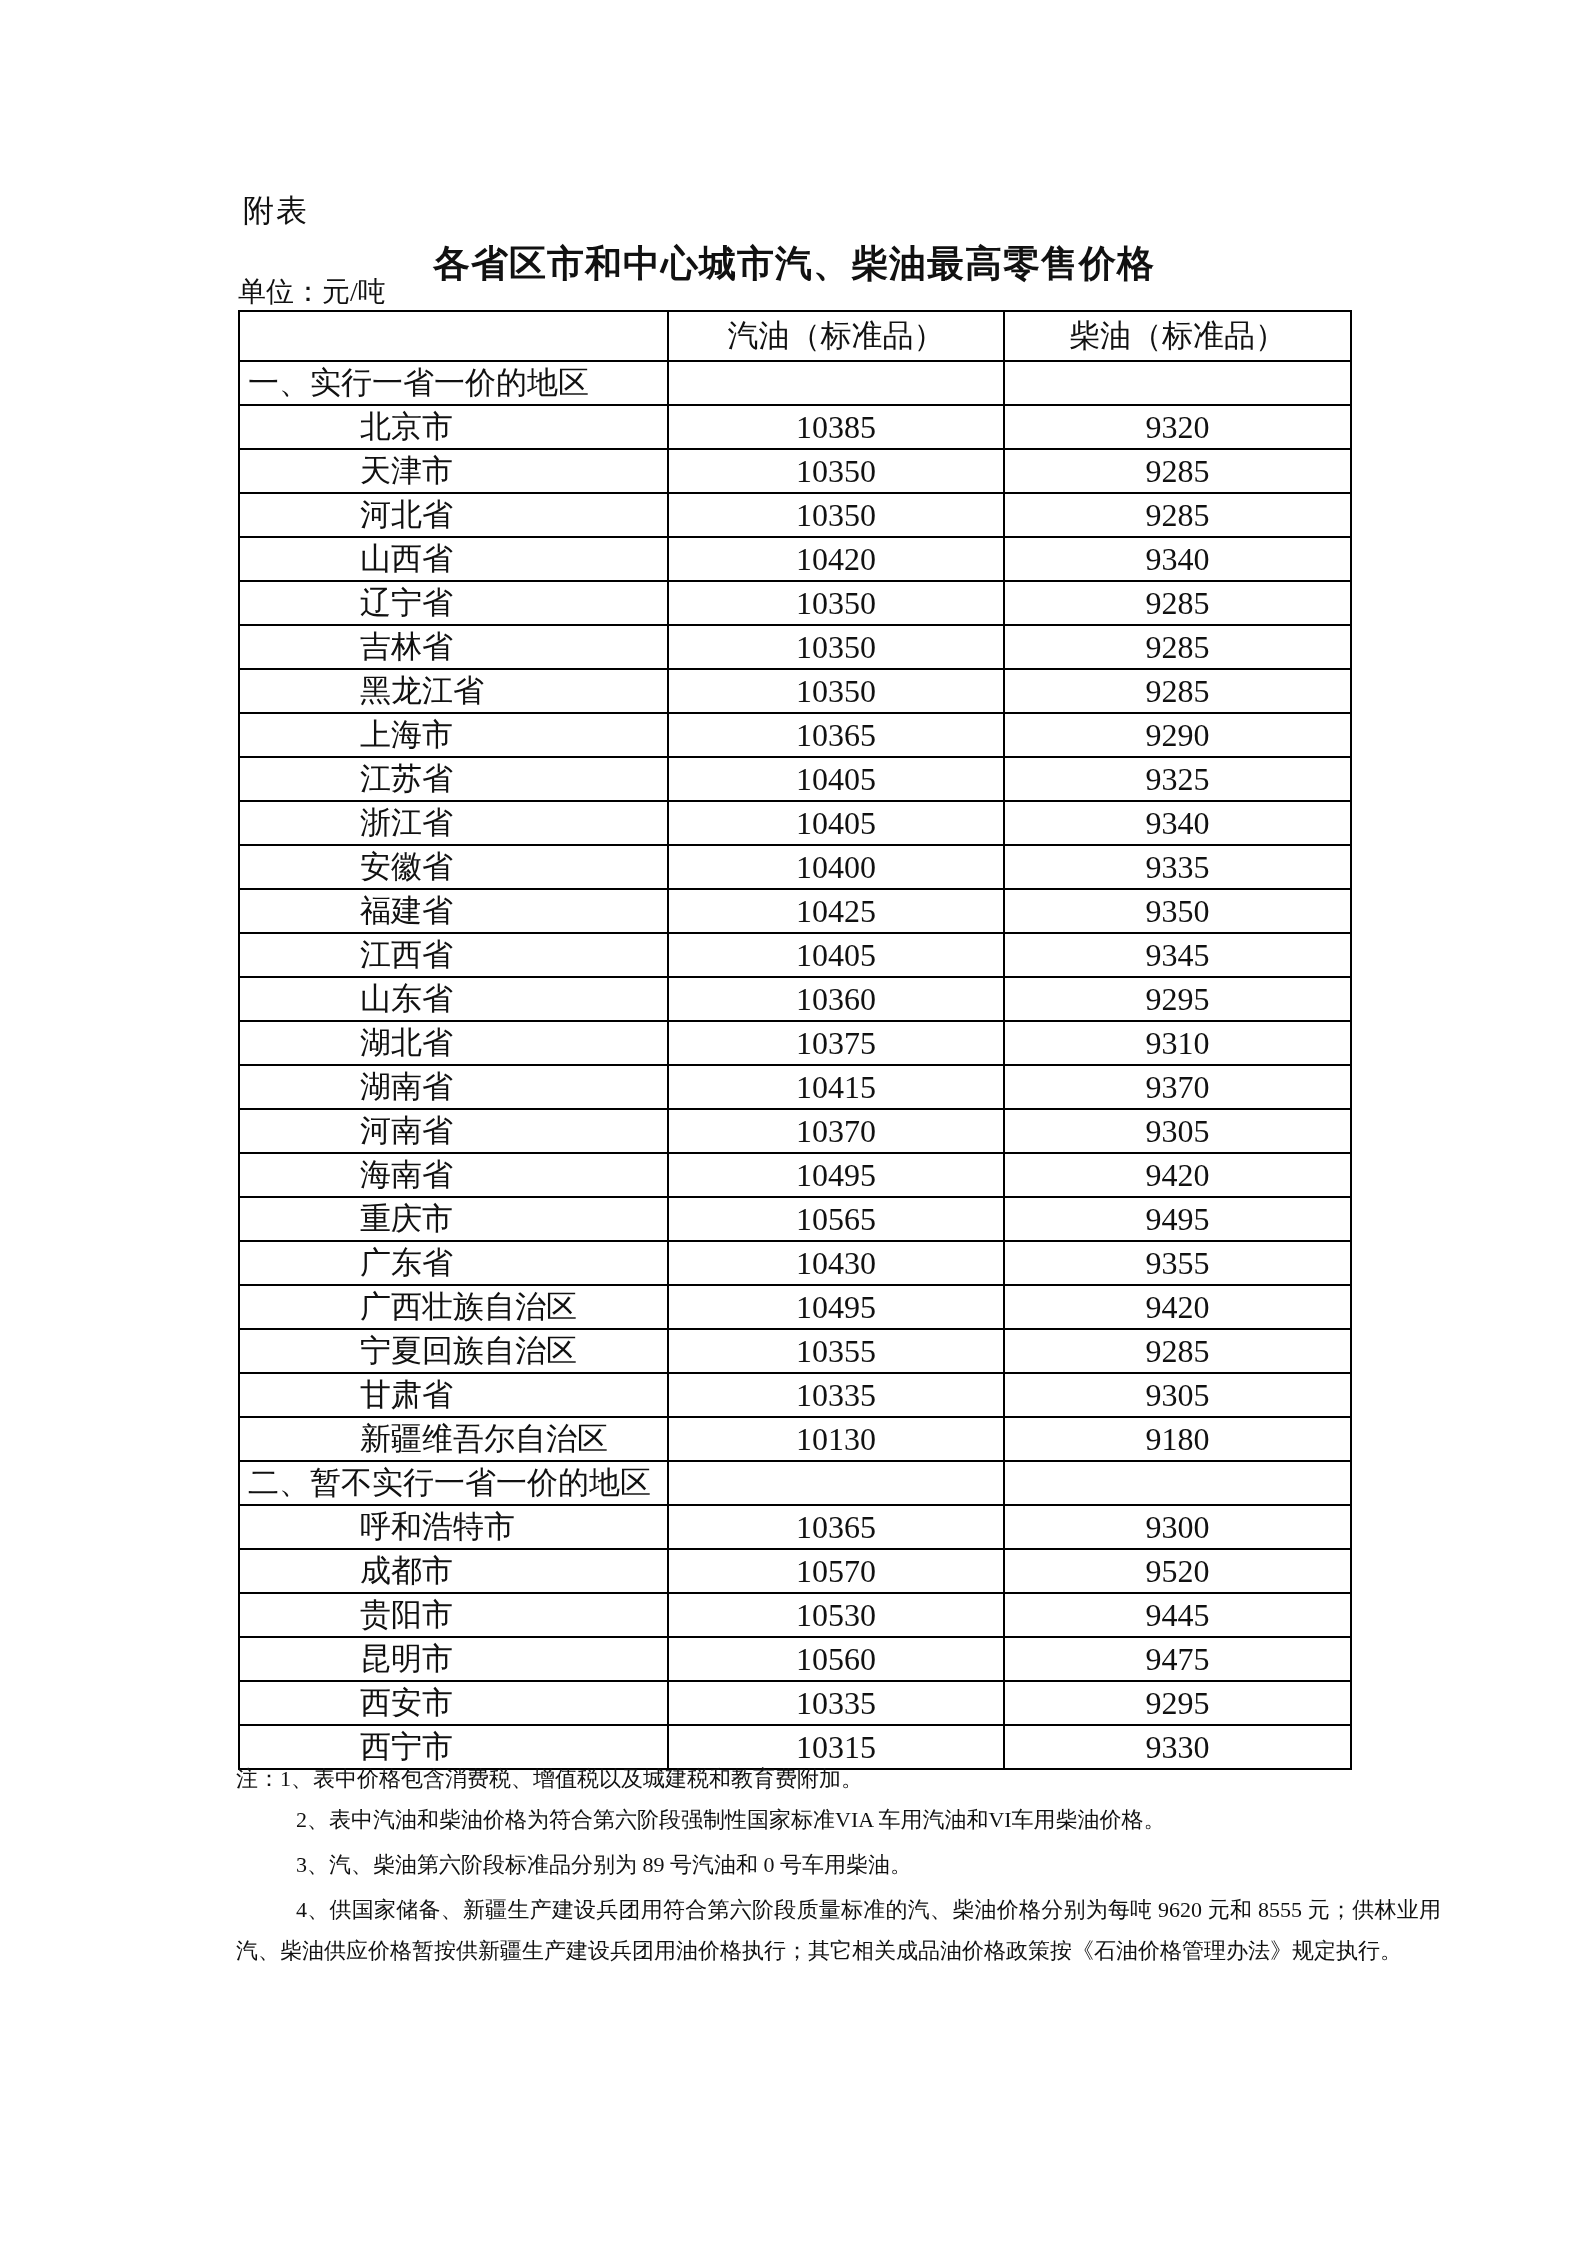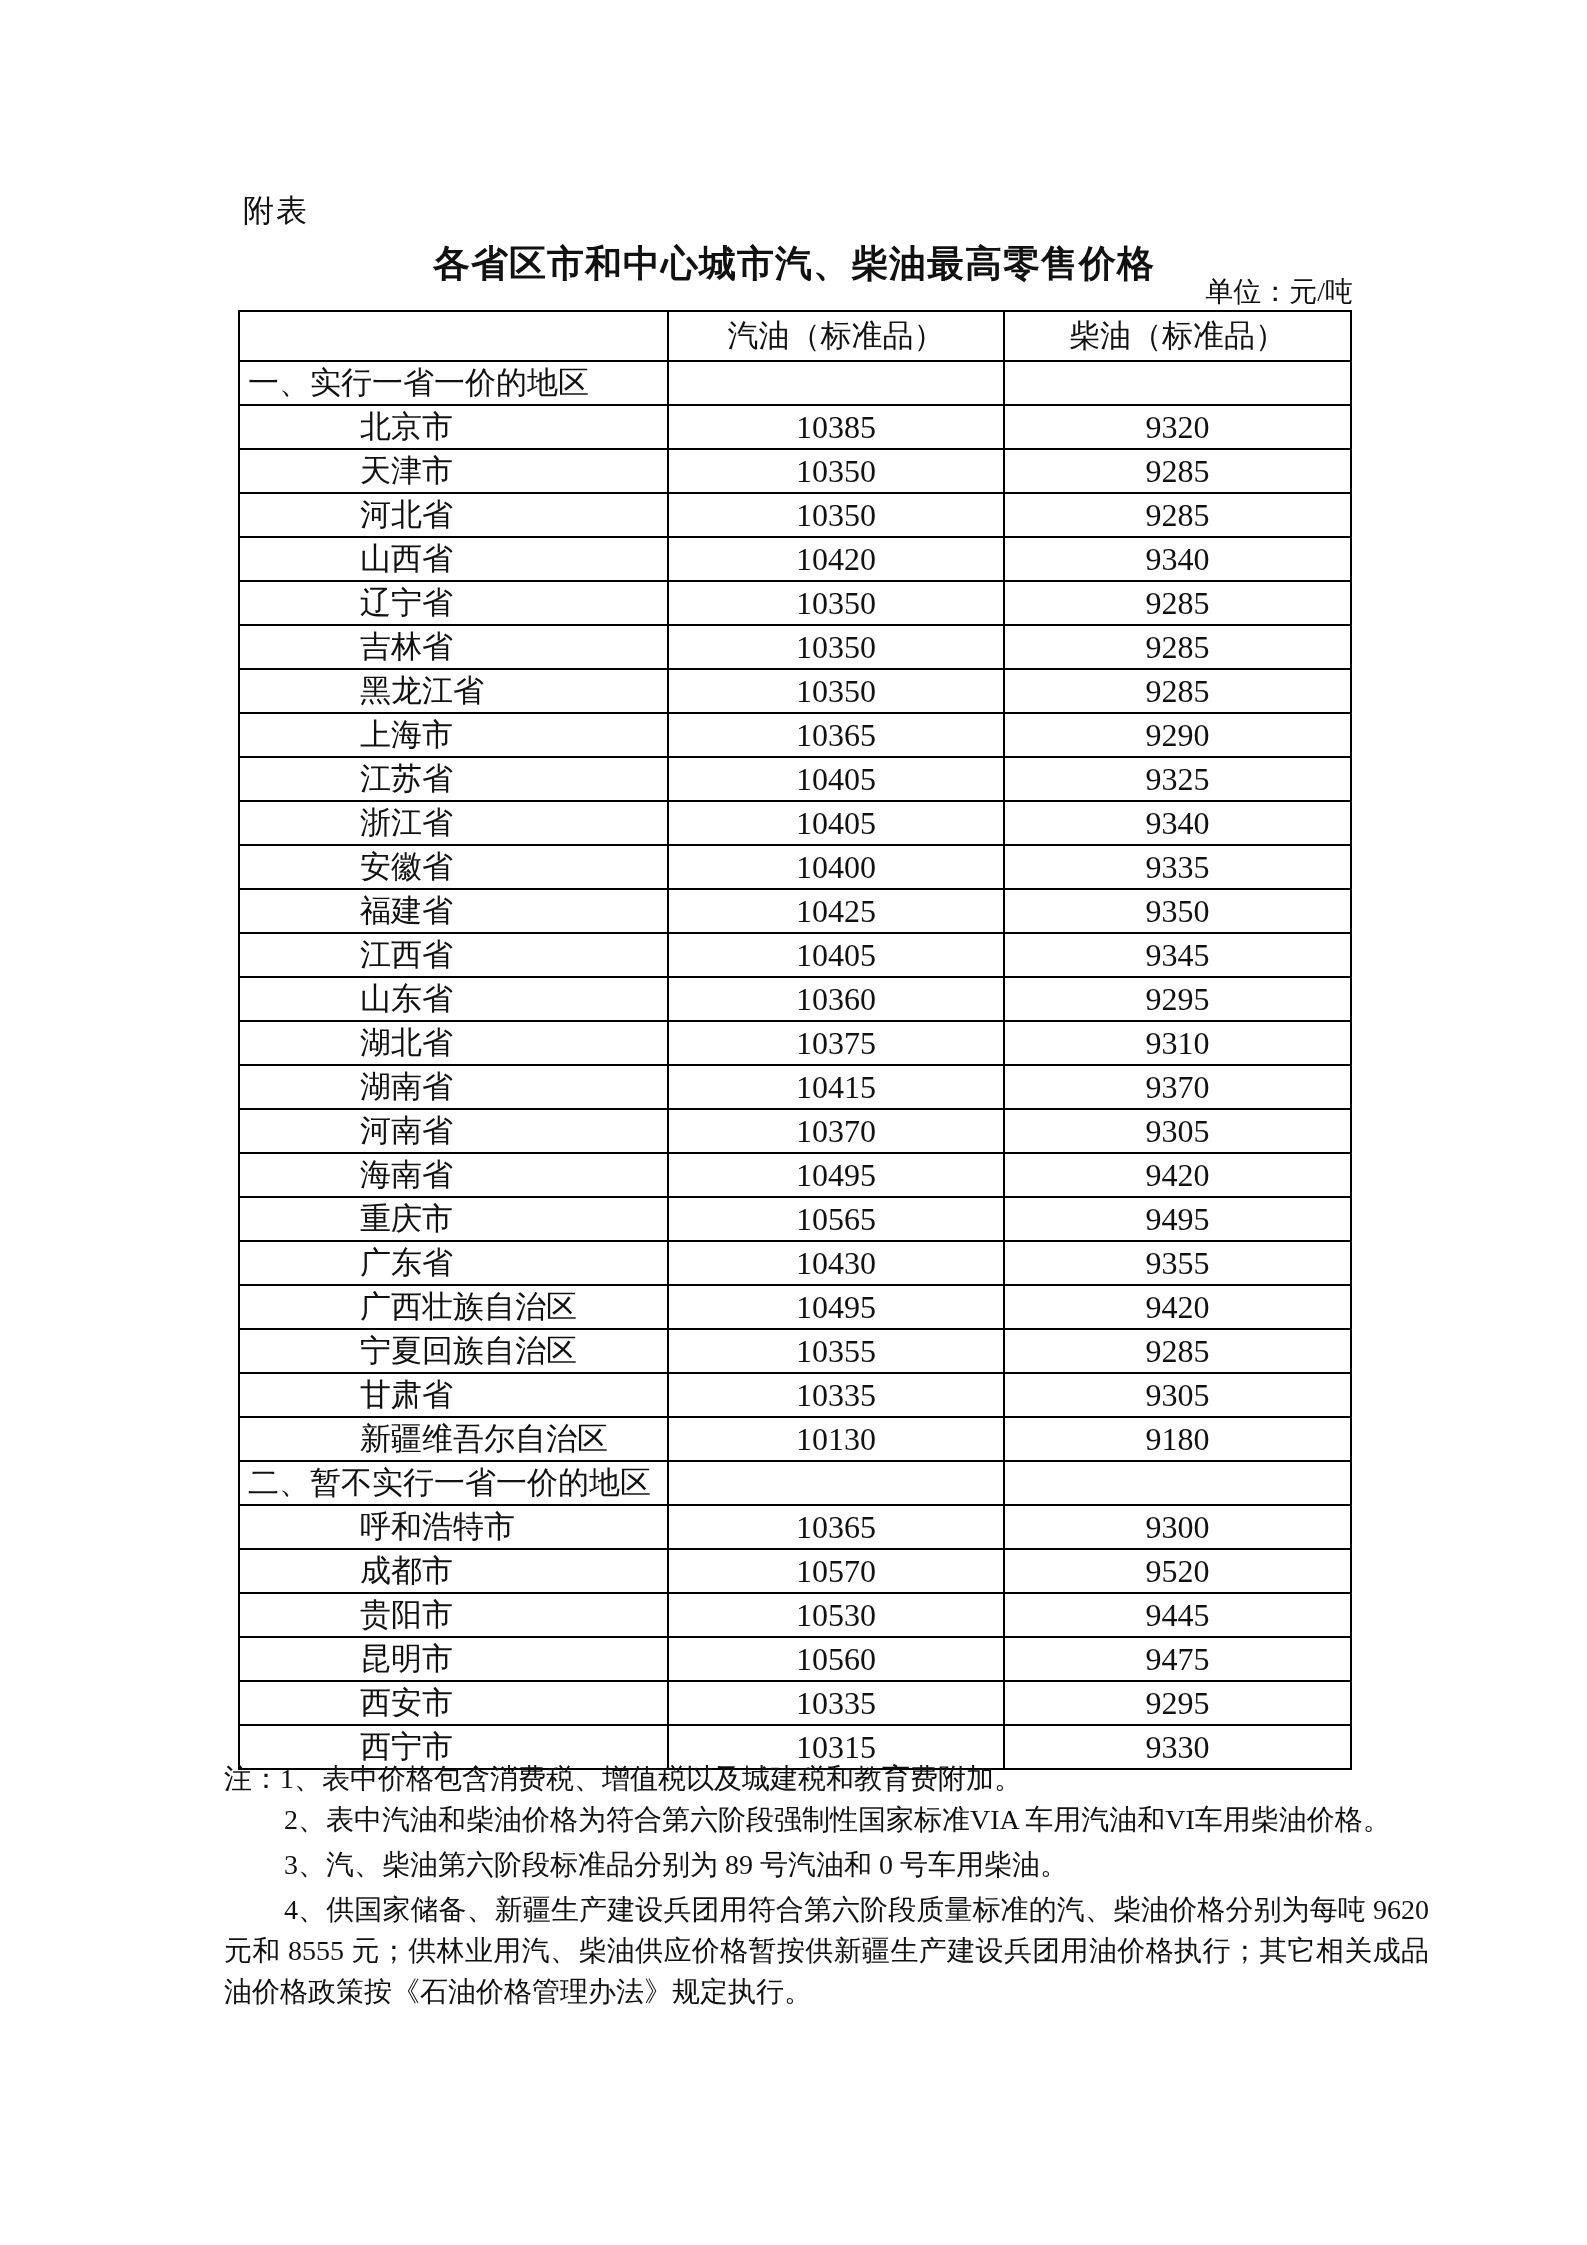--- a/index.html
+++ b/index.html
@@ -13,21 +13,21 @@
     font-size:31px;letter-spacing:2px;
   }
   .doc-title{
     position:absolute;left:238px;top:239px;width:1112px;
     text-align:center;font-size:37px;font-weight:bold;
     font-family:Liberation Mono, monospace;
     letter-spacing:1px;
   }
   .unit-line{
     position:absolute;left:238px;top:273px;width:1115px;
-    text-align:right;font-size:28px;
+    font-size:28px;
   }
   table.price-table{
     position:absolute;left:238px;top:310px;width:1112px;
     border-collapse:collapse;table-layout:fixed;
   }
   .price-table td{
     border:2px solid #000;
     font-size:31px;
     padding:0;
     vertical-align:middle;
@@ -39,22 +39,22 @@
   .price-table td.region{
     text-align:left;padding-left:120px;
   }
   .price-table td.section-label{
     text-align:left;padding-left:8px;
   }
   .price-table td.num{
     text-align:center;font-size:32px;
   }
   .notes{
-    position:absolute;left:224px;top:1758px;width:1205px;
-    font-size:28px;line-height:41px;
+    position:absolute;left:236px;top:1758px;width:1205px;
+    font-size:22px;line-height:41px;
     text-align:justify;
   }
   .notes p{margin:0;}
   .notes p.indented{text-indent:60px;}
   .notes p.gap{margin-top:4px;}
 </style>
 </head>
 <body>
 
 <div class="fubiao">附表</div>

